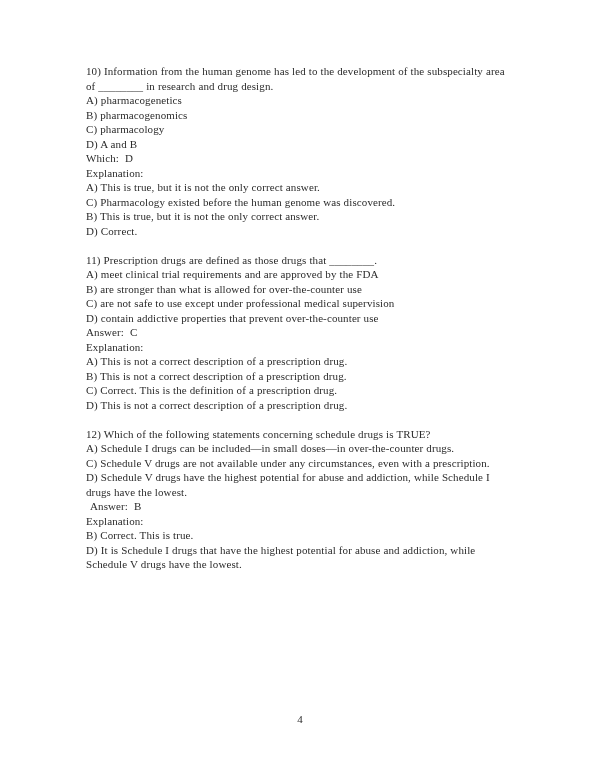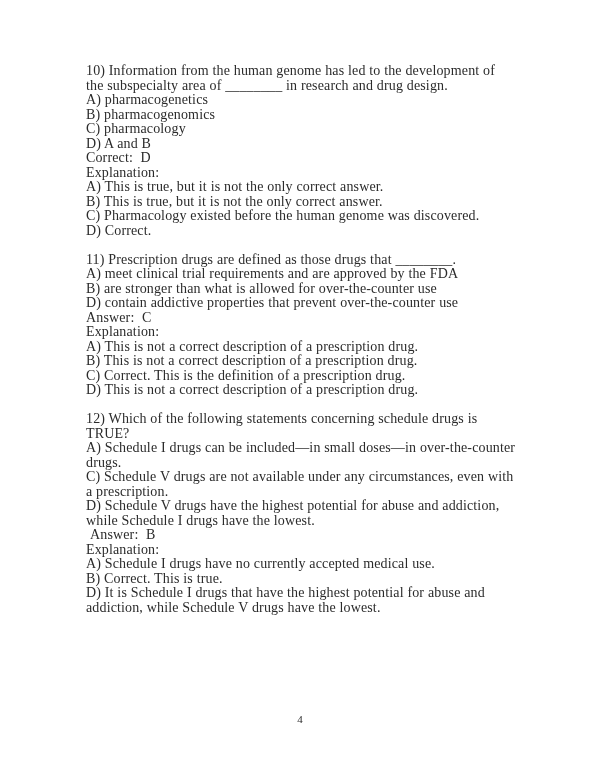--- a/index.html
+++ b/index.html
@@ -30,21 +30,21 @@
     top: 64px;
     width: 430px;
   }
   .qblock {
     margin: 0 0 14.5px 0;
   }
   .qblock:last-of-type {
     margin-bottom: 4px;
   }
   .line {
-    font-size: 14px;
+    font-size: 11px;
     line-height: 14.5px;
     text-align: left;
     white-space: pre-wrap;
     word-spacing: 0.1px;
     letter-spacing: 0.01em;
     margin: 0;
     padding: 0;
   }
   .line.indent {
     padding-left: 4px;
@@ -69,49 +69,49 @@
 
 <div class="page">
   <div class="content">
 
     <div class="qblock">
       <p class="line wide">10) Information from the human genome has led to the development of the subspecialty area of ________ in research and drug design.</p>
       <p class="line">A) pharmacogenetics</p>
       <p class="line">B) pharmacogenomics</p>
       <p class="line">C) pharmacology</p>
       <p class="line">D) A and B</p>
-      <p class="line">Correct:  D</p>
+      <p class="line">Which:  D</p>
       <p class="line">Explanation:</p>
       <p class="line wide">A) This is true, but it is not the only correct answer.</p>
+      <p class="line wide">C) Pharmacology existed before the human genome was discovered.</p>
       <p class="line wide">B) This is true, but it is not the only correct answer.</p>
-      <p class="line wide">C) Pharmacology existed before the human genome was discovered.</p>
       <p class="line wide">D) Correct.</p>
     </div>
 
     <div class="qblock">
       <p class="line wide">11) Prescription drugs are defined as those drugs that ________.</p>
       <p class="line">A) meet clinical trial requirements and are approved by the FDA</p>
       <p class="line">B) are stronger than what is allowed for over-the-counter use</p>
+      <p class="line">C) are not safe to use except under professional medical supervision</p>
       <p class="line">D) contain addictive properties that prevent over-the-counter use</p>
       <p class="line">Answer:  C</p>
       <p class="line">Explanation:</p>
       <p class="line wide">A) This is not a correct description of a prescription drug.</p>
       <p class="line wide">B) This is not a correct description of a prescription drug.</p>
       <p class="line wide">C) Correct. This is the definition of a prescription drug.</p>
       <p class="line wide">D) This is not a correct description of a prescription drug.</p>
     </div>
 
     <div class="qblock">
       <p class="line wide">12) Which of the following statements concerning schedule drugs is TRUE?</p>
       <p class="line wide">A) Schedule I drugs can be included—in small doses—in over-the-counter drugs.</p>
       <p class="line wide">C) Schedule V drugs are not available under any circumstances, even with a prescription.</p>
       <p class="line wide">D) Schedule V drugs have the highest potential for abuse and addiction, while Schedule I drugs have the lowest.</p>
       <p class="line indent">Answer:  B</p>
       <p class="line">Explanation:</p>
-      <p class="line wide">A) Schedule I drugs have no currently accepted medical use.</p>
       <p class="line wide">B) Correct. This is true.</p>
       <p class="line wide">D) It is Schedule I drugs that have the highest potential for abuse and addiction, while Schedule V drugs have the lowest.</p>
     </div>
 
   </div>
 
   <div class="page-number">4</div>
 </div>
 
 </body></html>

